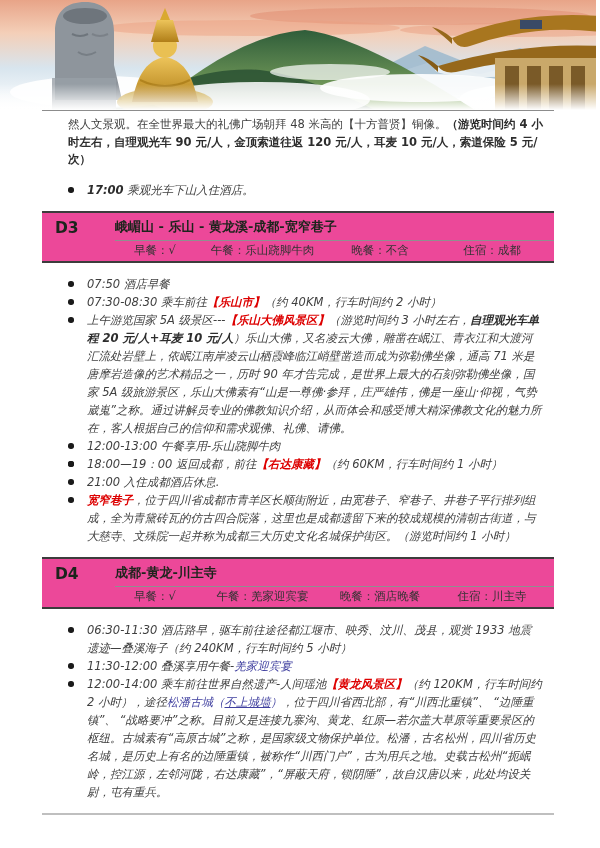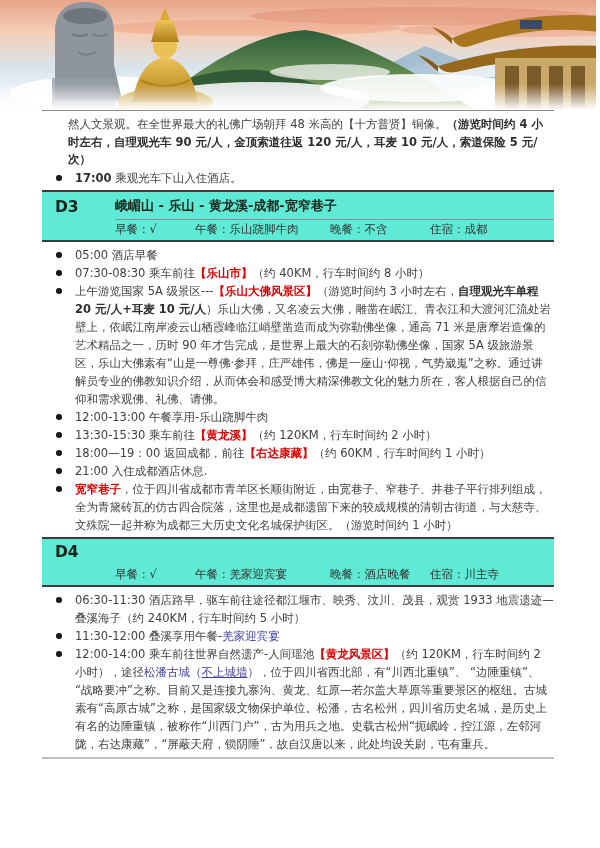--- a/index.html
+++ b/index.html
@@ -18,21 +18,21 @@
 
   
   .content { margin:0 42px; border-top:1px solid #8c8c8c; padding-top:5px; }
 
   .intro {
     padding-left:26px;
     font-size:11.5px; line-height:17.5px;
     color:#3f3f3f;
   }
 
-  ul.bullets { list-style:none; margin:0; padding:0; }
+  ul.bullets { list-style:none; margin:12px; padding:0;font-style:italic; }
   li.bullet-item {
     position:relative;
     padding-left:33px;
     font-size:11.5px; line-height:18px;
     color:#3f3f3f;
   }
   li.bullet-item .dot {
     position:absolute; left:14px; top:6.5px;
     width:5.5px; height:5.5px; border-radius:50%;
     background:#1a1a1a;
@@ -40,42 +40,42 @@
 
   
   .seg {}
   .seg.b  { font-weight:bold; color:#2d2d2d; }
   .seg.r  { font-weight:bold; color:#dd0000; }
   .seg.v  { color:#3f3f9f; }
   .seg.vu { color:#3f3f9f; text-decoration:underline; }
 
   
   .day-table {
-    background:#5eead4;
+    background:#ec4899;
     border-top:2px solid #3c3c3c;
     border-bottom:2px solid #3c3c3c;
     margin:3px 0 4px 0;
   }
   .day-head { display:flex; align-items:flex-end; }
   .day-label {
     width:73px; padding:4px 0 3px 13px;
     font-weight:bold; font-size:15.5px; color:#1c241c;
     line-height:19px;
   }
   .day-title {
     flex:1;
     font-weight:bold; font-size:13px; color:#1c241c;
     line-height:19px;
     padding:4px 0 4px 0;
     border-bottom:1px solid #8f8f8f;
   }
   .meal-row {
     display:flex;
     padding:2px 0 3px 73px;
-    font-size:11.5px; color:#333; line-height:15px;
+    font-size:11.5px; color:#333; line-height:15px;text-align:center;
   }
   .meal-cell { white-space:nowrap; }
   .meal-cell.m1 { width:80px; }
   .meal-cell.m2 { width:135px; }
   .meal-cell.m3 { width:100px; }
   .meal-cell.m4 { flex:1; }
 
   .bottom-rule { border-bottom:2px solid #bfbfbf; margin-top:4px; }
 </style>
 </head>
@@ -174,33 +174,34 @@
       </div>
       <div class="meal-row">
         <div class="meal-cell m1">早餐：√</div>
         <div class="meal-cell m2">午餐：乐山跷脚牛肉</div>
         <div class="meal-cell m3">晚餐：不含</div>
         <div class="meal-cell m4">住宿：成都</div>
       </div>
     </div>
 
     <ul class="bullets">
-        <li class="bullet-item"><span class="dot"></span><span><span class="seg ">05:00 酒店早餐</span></span></li>
-        <li class="bullet-item"><span class="dot"></span><span><span class="seg ">07:30-08:30 乘车前往</span><span class="seg r">【乐山市】</span><span class="seg ">（约 40KM，行车时间约 8 小时）</span></span></li>
+        <li class="bullet-item"><span class="dot"></span><span><span class="seg ">07:50 酒店早餐</span></span></li>
+        <li class="bullet-item"><span class="dot"></span><span><span class="seg ">07:30-08:30 乘车前往</span><span class="seg r">【乐山市】</span><span class="seg ">（约 40KM，行车时间约 2 小时）</span></span></li>
         <li class="bullet-item"><span class="dot"></span><span><span class="seg ">上午游览国家 5A 级景区---</span><span class="seg r">【乐山大佛风景区】</span><span class="seg ">（游览时间约 3 小时左右，</span><span class="seg b">自理观光车单程 20 元/人+耳麦 10 元/人</span><span class="seg ">）乐山大佛，又名凌云大佛，雕凿在岷江、青衣江和大渡河汇流处岩壁上，依岷江南岸凌云山栖霞峰临江峭壁凿造而成为弥勒佛坐像，通高 71 米是唐摩岩造像的艺术精品之一，历时 90 年才告完成，是世界上最大的石刻弥勒佛坐像，国家 5A 级旅游景区，乐山大佛素有“山是一尊佛·参拜，庄严雄伟，佛是一座山·仰视，气势崴嵬”之称。通过讲解员专业的佛教知识介绍，从而体会和感受博大精深佛教文化的魅力所在，客人根据自己的信仰和需求观佛、礼佛、请佛。</span></span></li>
         <li class="bullet-item"><span class="dot"></span><span><span class="seg ">12:00-13:00 午餐享用-乐山跷脚牛肉</span></span></li>
-        <li class="bullet-item"><span class="dot"></span><span><span class="seg ">13:30-15:30 乘车前往</span><span class="seg r">【黄龙溪】</span><span class="seg ">（约 120KM，行车时间约 2 小时）</span></span></li>
+        <li class="bullet-item"><span class="dot"></span></li>
         <li class="bullet-item"><span class="dot"></span><span><span class="seg ">18:00—19：00 返回成都，前往</span><span class="seg r">【右达康藏】</span><span class="seg ">（约 60KM，行车时间约 1 小时）</span></span></li>
         <li class="bullet-item"><span class="dot"></span><span><span class="seg ">21:00 入住成都酒店休息.</span></span></li>
         <li class="bullet-item"><span class="dot"></span><span><span class="seg r">宽窄巷子</span><span class="seg ">，位于四川省成都市青羊区长顺街附近，由宽巷子、窄巷子、井巷子平行排列组成，全为青黛砖瓦的仿古四合院落，这里也是成都遗留下来的较成规模的清朝古街道，与大慈寺、文殊院一起并称为成都三大历史文化名城保护街区。（游览时间约 1 小时）</span></span></li>
       </ul>
 
     <div class="day-table">
       <div class="day-head">
         <div class="day-label">D4</div>
+        <div class="day-title">成都-黄龙-川主寺</div>
       </div>
       <div class="meal-row">
         <div class="meal-cell m1">早餐：√</div>
         <div class="meal-cell m2">午餐：羌家迎宾宴</div>
         <div class="meal-cell m3">晚餐：酒店晚餐</div>
         <div class="meal-cell m4">住宿：川主寺</div>
       </div>
     </div>
 
     <ul class="bullets">

